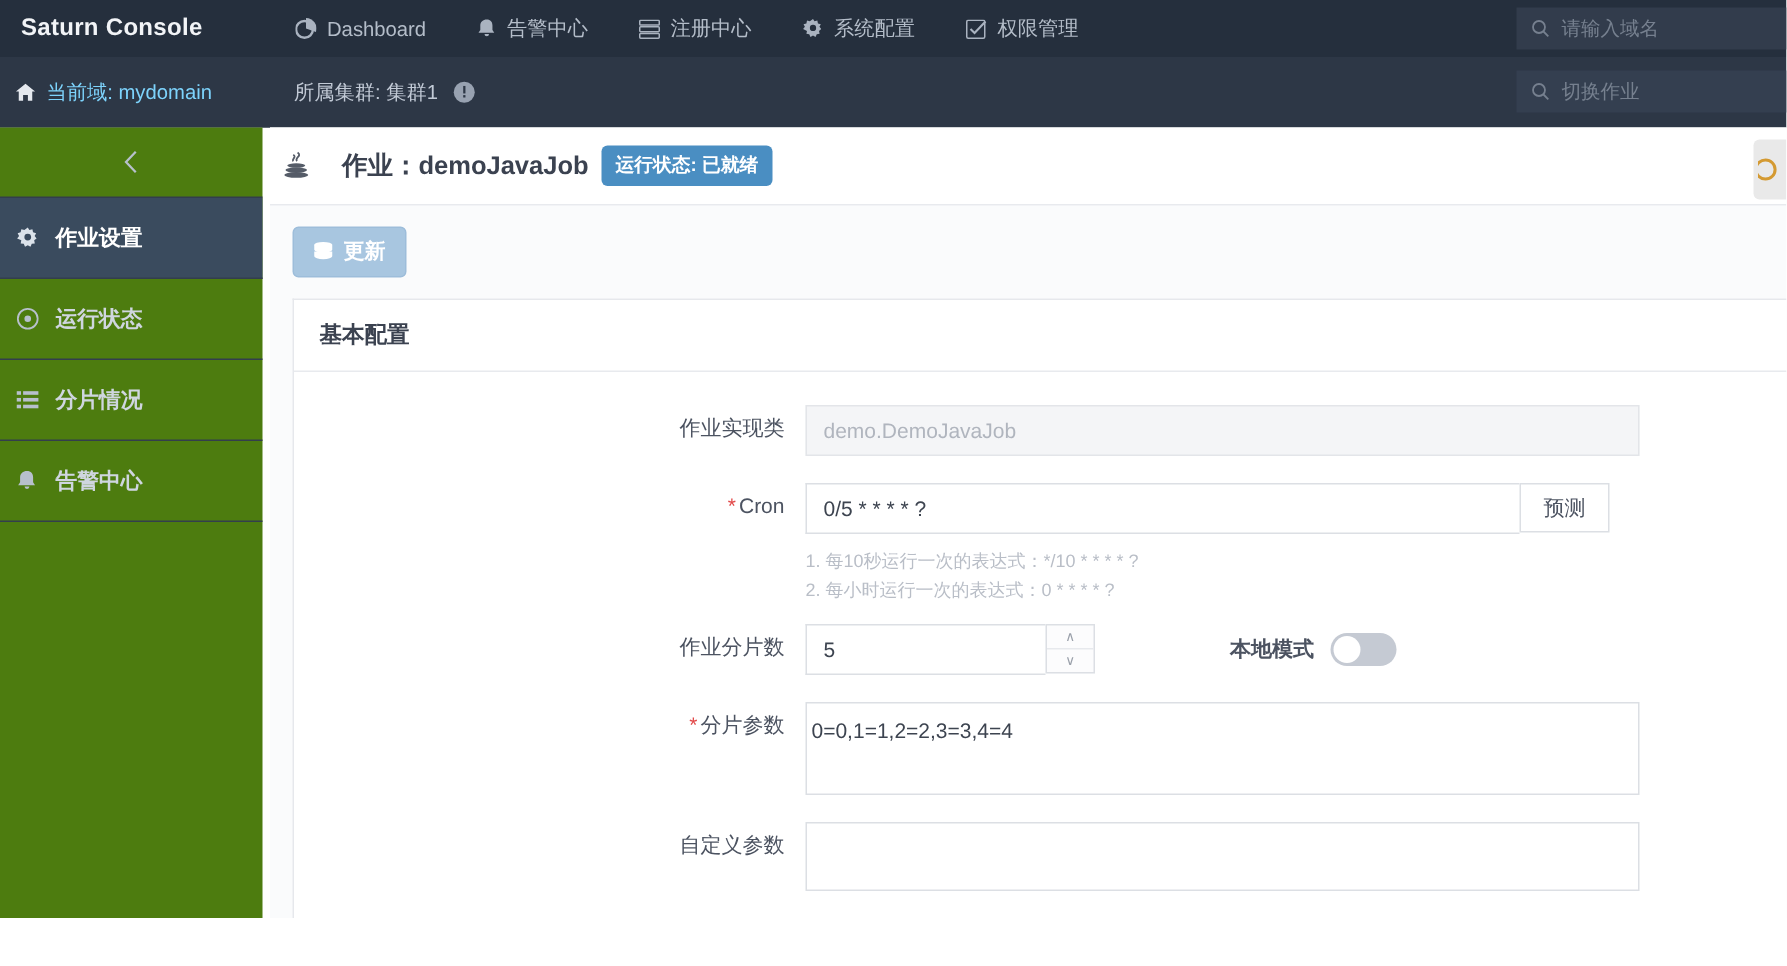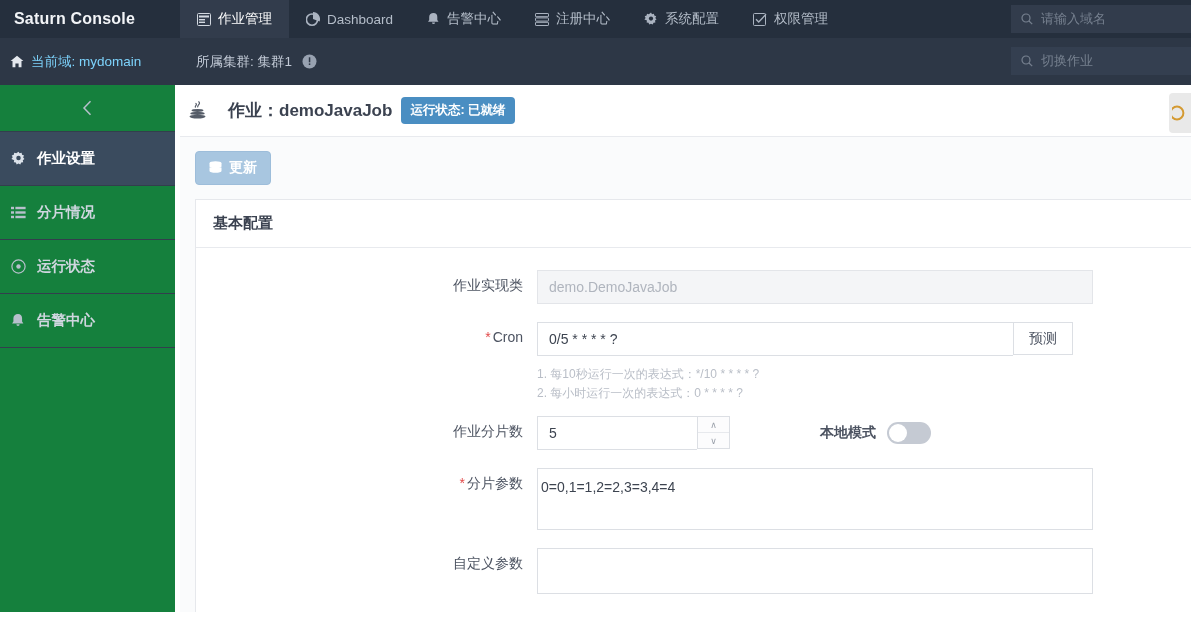--- a/index.html
+++ b/index.html
@@ -47,21 +47,21 @@
   .cluster-text { color:#c2cad6; font-size:13.5px; }
   .job-search {
     position:absolute; right:0; top:9px; width:180px; height:28px;
     background:#343f50; display:flex; align-items:center; gap:8px;
     padding:0 10px; color:#76808f; font-size:13px;
   }
 
   
   .sidebar {
     position:absolute; left:0; top:85px; width:175px; height:527px;
-    background:#15803d;
+    background:#4d7c0f;
   }
   .collapse-row {
     height:47px; display:flex; align-items:center; justify-content:center;
     color:#b7c0cc; font-size:17px; cursor:pointer;
     border-bottom:1px solid #333e4d;
   }
   .side-item {
     height:54px; display:flex; align-items:center; gap:11px; padding-left:10px;
     color:#cfd6df; font-size:14.5px; font-weight:bold; cursor:pointer;
     border-bottom:1px solid #333e4d;
@@ -169,31 +169,20 @@
   svg { display:block; }
 </style>
 </head>
 <body>
 
 <div class="app">
 
   <div class="topnav">
     <div class="brand">Saturn Console</div>
 
-    <div class="navitem active">
-      <span class="ic">
-        <svg width="14" height="13" viewBox="0 0 14 13">
-            <rect x="0.5" y="0.5" width="13" height="12" rx="1" fill="none" stroke="#d3d9e1"></rect>
-            <rect x="2" y="2.5" width="10" height="2" fill="#d3d9e1"></rect>
-            <rect x="2" y="6" width="6" height="1.4" fill="#d3d9e1"></rect>
-            <rect x="2" y="8.6" width="6" height="1.4" fill="#d3d9e1"></rect>
-          </svg>
-      </span>
-      <span>作业管理</span>
-    </div>
 
     <div class="navitem">
       <span class="ic">
         <svg width="14" height="14" viewBox="0 0 14 14">
             <path d="M7 7 V0 A7 7 0 0 1 13.6 9.4 Z" fill="#aab3c0"></path>
             <circle cx="6" cy="7.6" r="5.6" fill="none" stroke="#aab3c0" stroke-width="1.6"></circle>
           </svg>
       </span>
       <span>Dashboard</span>
     </div>
@@ -292,44 +281,44 @@
     </div>
 
     <div class="side-item active">
       <span class="ic">
         <svg width="15" height="15" viewBox="0 0 14 14">
             <path d="M7 0.6l1 1.6 1.9-.5.4 1.9 1.9.6-.9 1.7 1.2 1.5-1.5 1.2.4 1.9-1.9.3-.8 1.8-1.7-.9-1.7.9-.8-1.8-1.9-.3.4-1.9L.4 7.4l1.2-1.5-.9-1.7 1.9-.6.4-1.9 1.9.5z" fill="#dbe2ea"></path>
             <circle cx="7" cy="6.6" r="2.1" fill="#3a4b5e"></circle>
           </svg>
       </span>
       <span>作业设置</span>
+    </div>
+
+    <div class="side-item">
+      <span class="ic">
+        <svg width="15" height="15" viewBox="0 0 15 15">
+            <circle cx="7.5" cy="7.5" r="6.6" fill="none" stroke="#b7c0cc" stroke-width="1.2"></circle>
+            <circle cx="7.5" cy="7.5" r="2.2" fill="#b7c0cc"></circle>
+          </svg>
+      </span>
+      <span>运行状态</span>
     </div>
 
     <div class="side-item">
       <span class="ic">
         <svg width="15" height="13" viewBox="0 0 15 13">
             <rect x="0" y="0.8" width="3" height="2.4" fill="#b7c0cc"></rect>
             <rect x="4.4" y="0.8" width="10.2" height="2.4" fill="#b7c0cc"></rect>
             <rect x="0" y="5.3" width="3" height="2.4" fill="#b7c0cc"></rect>
             <rect x="4.4" y="5.3" width="10.2" height="2.4" fill="#b7c0cc"></rect>
             <rect x="0" y="9.8" width="3" height="2.4" fill="#b7c0cc"></rect>
             <rect x="4.4" y="9.8" width="10.2" height="2.4" fill="#b7c0cc"></rect>
           </svg>
       </span>
       <span>分片情况</span>
-    </div>
-
-    <div class="side-item">
-      <span class="ic">
-        <svg width="15" height="15" viewBox="0 0 15 15">
-            <circle cx="7.5" cy="7.5" r="6.6" fill="none" stroke="#b7c0cc" stroke-width="1.2"></circle>
-            <circle cx="7.5" cy="7.5" r="2.2" fill="#b7c0cc"></circle>
-          </svg>
-      </span>
-      <span>运行状态</span>
     </div>
 
     <div class="side-item">
       <span class="ic">
         <svg width="14" height="15" viewBox="0 0 13 14">
             <path d="M6.5 1 C9 1 10.3 2.6 10.3 5 v3 l1.2 1.8 H1 L2.2 8 V5 C2.2 2.6 4 1 6.5 1 Z" fill="#b7c0cc"></path>
             <path d="M5 10.6 h3 a1.5 1.5 0 0 1 -3 0 Z" fill="#b7c0cc"></path>
           </svg>
       </span>
       <span>告警中心</span>

